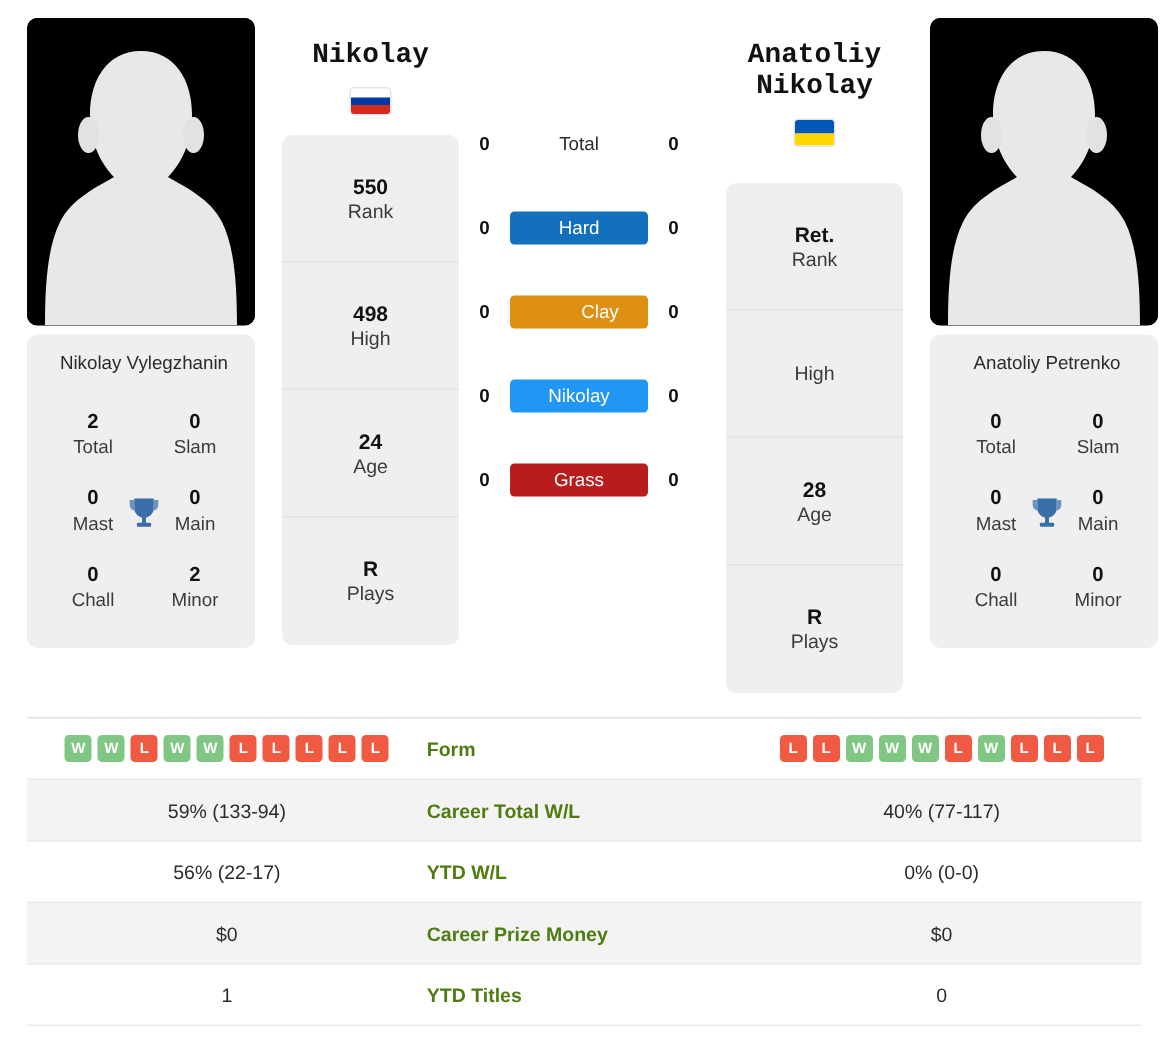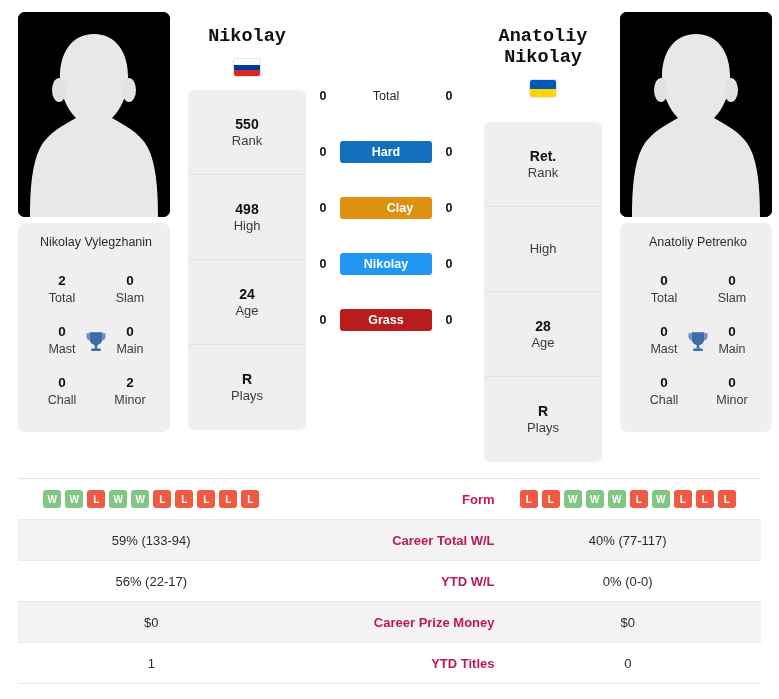--- a/index.html
+++ b/index.html
@@ -129,21 +129,21 @@
     color: #111;
   }
   .surf-pill {
     width: 92px;
     height: 22px;
     border-radius: 3px;
     display: flex;
     align-items: center;
     justify-content: center;
     font-size: 12.5px;
-    font-weight: bold;
+    font-weight: normal;
     color: #ffffff;
   }
   .surf-pill.plain {
     background: transparent !important;
     color: #2b2b2b;
     font-weight: normal;
   }
 
   
   .cmp-table {
@@ -165,24 +165,24 @@
     display: flex;
     align-items: center;
     justify-content: center;
     font-size: 13px;
     color: #2b2b2b;
     padding: 0 6px;
   }
   .cmp-mid {
     width: 210px;
     flex: 0 0 210px;
-    text-align: right;
+    text-align: left;
     font-size: 13px;
     font-weight: bold;
-    color: #be185d;
+    color: #4d7c0f;
   }
   .form-strip { display: flex; gap: 4px; }
   .badge {
     width: 18px; height: 18px;
     border-radius: 3px;
     display: flex;
     align-items: center;
     justify-content: center;
     font-size: 10px;
     font-weight: bold;

